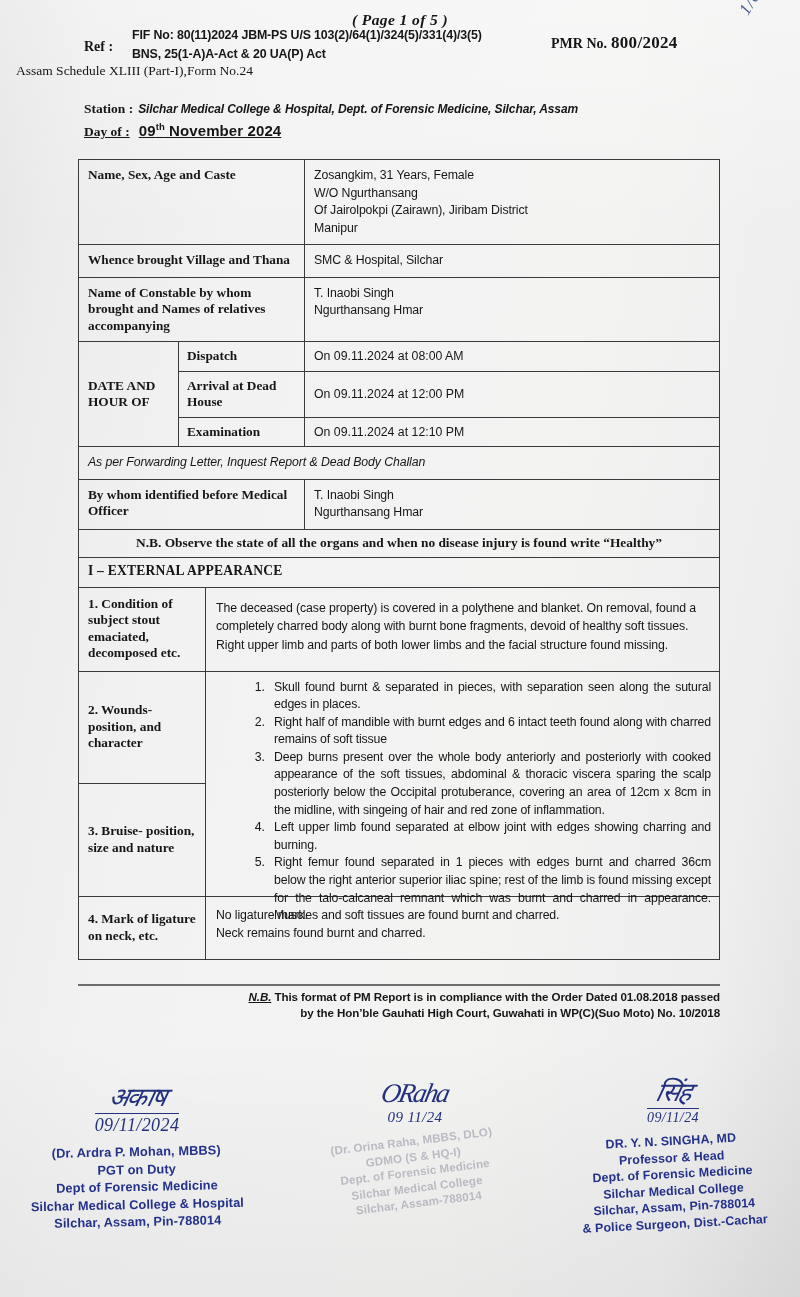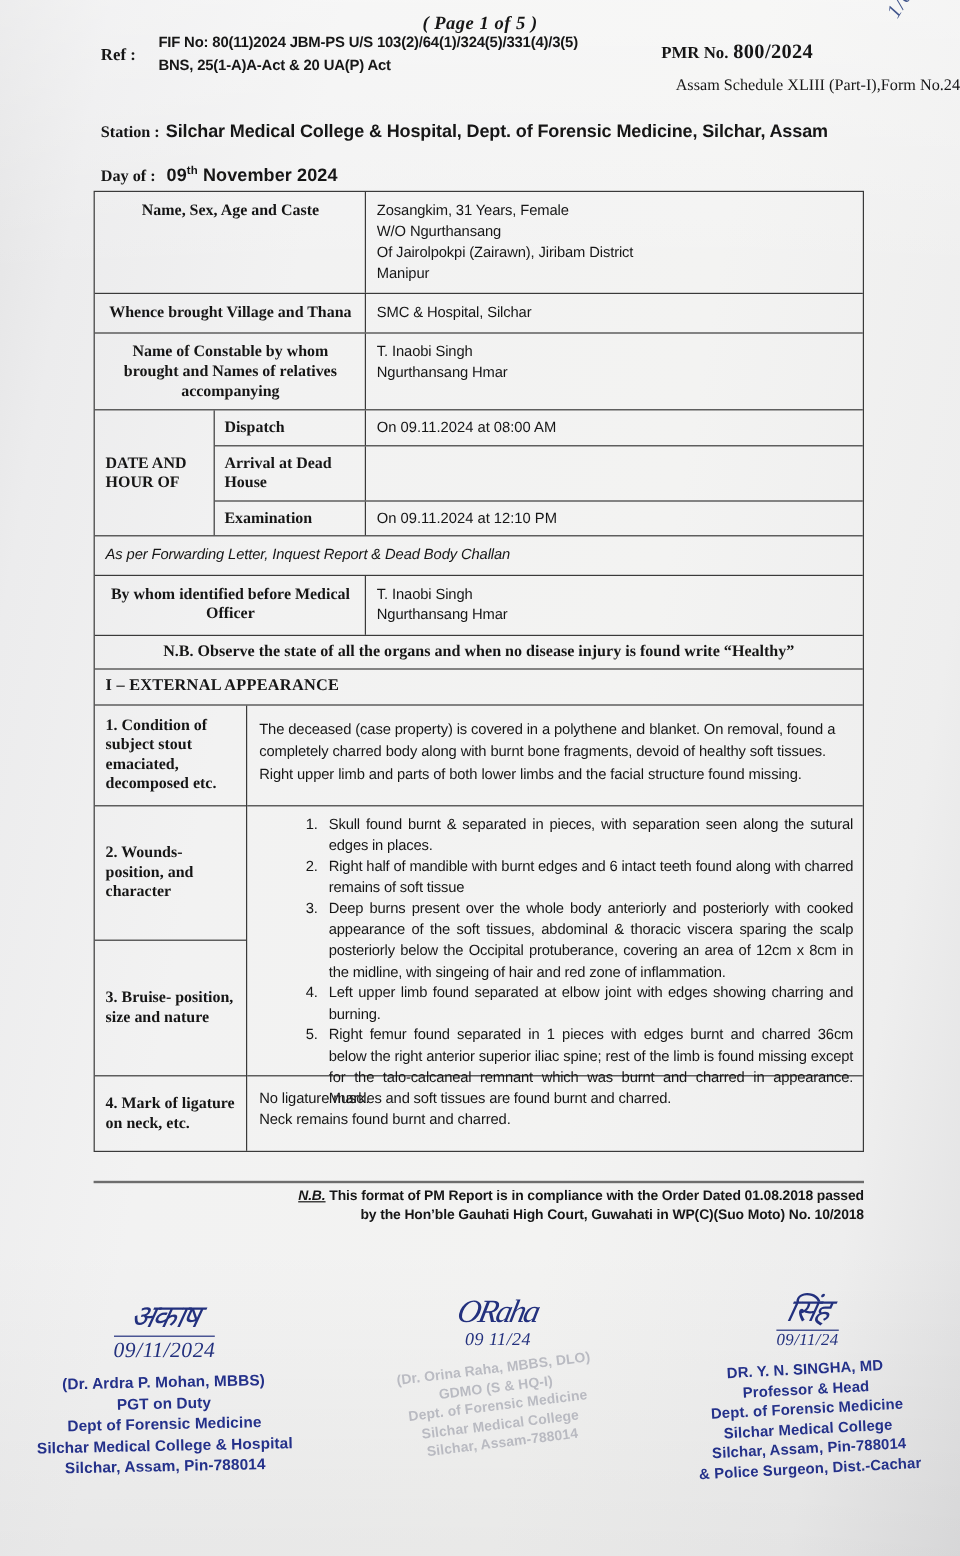--- a/index.html
+++ b/index.html
@@ -37,36 +37,36 @@
     font-family:"Liberation Sans", sans-serif;
     font-weight:bold;font-size:12.4px;line-height:19px;
     letter-spacing:-.15px;
   }
   .pmr{
     position:absolute;left:551px;top:33px;
     font-size:14px;font-weight:bold;white-space:nowrap;
   }
   .pmr .num{font-size:17px;letter-spacing:.3px;margin-left:4px;}
   .schedule{
-    position:absolute;left:16px;right:0;top:63px;text-align:right;
+    position:absolute;left:16px;right:0;top:63px;text-align:left;
     font-size:13.5px;
   }
   .title{
     position:absolute;left:0;right:0;top:80px;text-align:center;
     font-size:19.5px;font-weight:bold;letter-spacing:.2px;
   }
   .station{
     position:absolute;left:84px;top:101px;font-size:13.5px;font-weight:bold;
   }
   .station .val{
-    font-family:"Liberation Sans", sans-serif;
-    font-weight:bold;font-size:15px;margin-left:5px;letter-spacing:-.1px;
+    font-family:"Liberation Sans", sans-serif;font-style:italic;
+    font-weight:bold;font-size:12px;margin-left:5px;letter-spacing:-.1px;
   }
   .dayof{
-    position:absolute;left:84px;top:137px;font-size:13.5px;font-weight:bold;
+    position:absolute;left:84px;top:121px;font-size:13.5px;font-weight:bold;text-decoration:underline;
   }
   .dayof .val{
     font-family:"Liberation Sans", sans-serif;font-weight:bold;font-size:15px;
     margin-left:9px;letter-spacing:.1px;
   }
   .dayof sup{font-size:9.5px;}
 
   
   .corner-note{
     position:absolute;left:735px;top:8px;
@@ -88,21 +88,21 @@
     box-sizing:border-box;padding:7px 8px 7px 9px;
     font-weight:bold;font-size:13.3px;line-height:16.5px;
     border-right:1.2px solid #3a3a3a;
   }
   .cellR{
     box-sizing:border-box;padding:7px 9px;
     font-family:"Liberation Sans", sans-serif;
     font-size:12.3px;line-height:17.5px;letter-spacing:-.1px;
     flex:1;
   }
-  .w-label{width:226px;text-align:center;}
+  .w-label{width:226px;}
 
   
   .dh-left{
     width:100px;box-sizing:border-box;
     border-right:1.2px solid #3a3a3a;
     display:flex;align-items:center;
     padding:0 0 0 9px;
     font-weight:bold;font-size:13.3px;line-height:16.5px;
   }
   .dh-right{flex:1;}
@@ -287,20 +287,21 @@
 
     <div class="row">
       <div class="dh-left">DATE AND HOUR OF</div>
       <div class="dh-right">
         <div class="dh-row">
           <div class="dh-k">Dispatch</div>
           <div class="dh-v">On 09.11.2024 at 08:00 AM</div>
         </div>
         <div class="dh-row">
           <div class="dh-k">Arrival at Dead House</div>
+          <div class="dh-v">On 09.11.2024 at 12:00 PM</div>
         </div>
         <div class="dh-row">
           <div class="dh-k">Examination</div>
           <div class="dh-v">On 09.11.2024 at 12:10 PM</div>
         </div>
       </div>
     </div>
 
     <div class="row">
       <div class="cellR italic-sans" style="display:flex;align-items:center">As per Forwarding Letter, Inquest Report &amp; Dead Body Challan</div>

